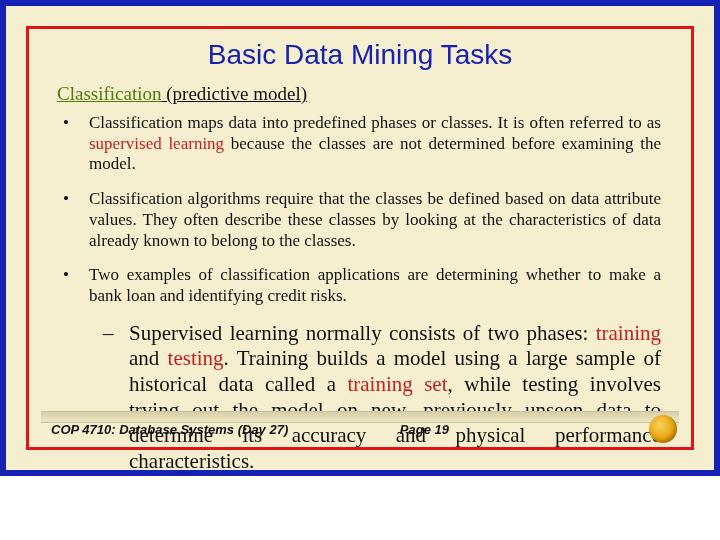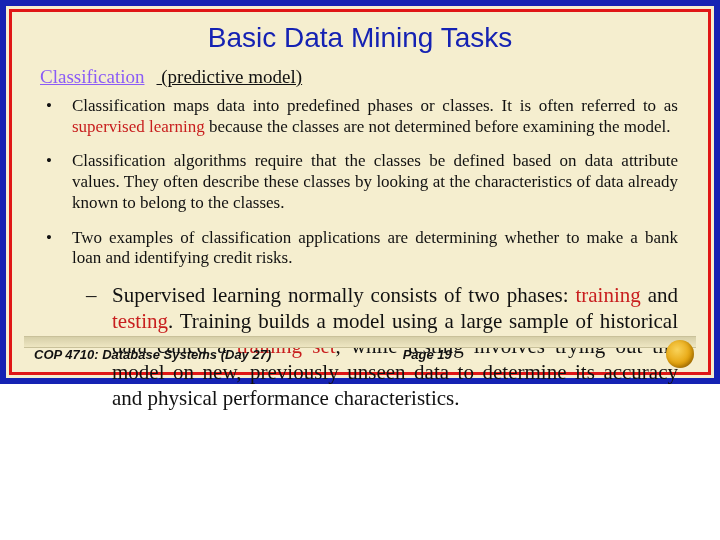--- a/index.html
+++ b/index.html
@@ -1,21 +1,21 @@
 <!DOCTYPE html>
 <html><head>
 <meta charset="utf-8">
 <style>
   * { margin: 0; padding: 0; box-sizing: border-box; }
   html, body { width: 720px; height: 540px; overflow: hidden; font-family: Arial, Helvetica, sans-serif; }
   .frame {
-    width: 720px; height: 384px;
+    width: 720px; height: 476px;
     border: 6px solid #1522b3;
     background: #f5eecf;
-    padding: 3px;
+    padding: 20px;
     position: relative;
   }
   .inner-border {
     border: 3px solid #e01616;
     height: 100%;
     position: relative;
     background: #f5eecf;
   }
   .title {
     text-align: center;
@@ -24,22 +24,22 @@
     color: #1522b3;
     padding: 10px 0 6px 0;
     font-family: Arial, Helvetica, sans-serif;
   }
   .subheading {
     font-family: "Times New Roman", Times, serif;
     font-size: 19px;
     color: #111;
     padding: 6px 0 8px 28px;
   }
-  .subheading .red { color: #8b5cf6; text-decoration: underline; }
-  .subheading .black-u { text-decoration: underline; margin-left: 12px; }
+  .subheading .red { color: #4d7c0f; text-decoration: underline; }
+  .subheading .black-u { text-decoration: underline; }
   .bullets {
     font-family: "Times New Roman", Times, serif;
     font-size: 17px;
     color: #111;
     padding: 0 30px 0 30px;
     text-align: justify;
   }
   .bullets li {
     list-style: none;
     position: relative;

